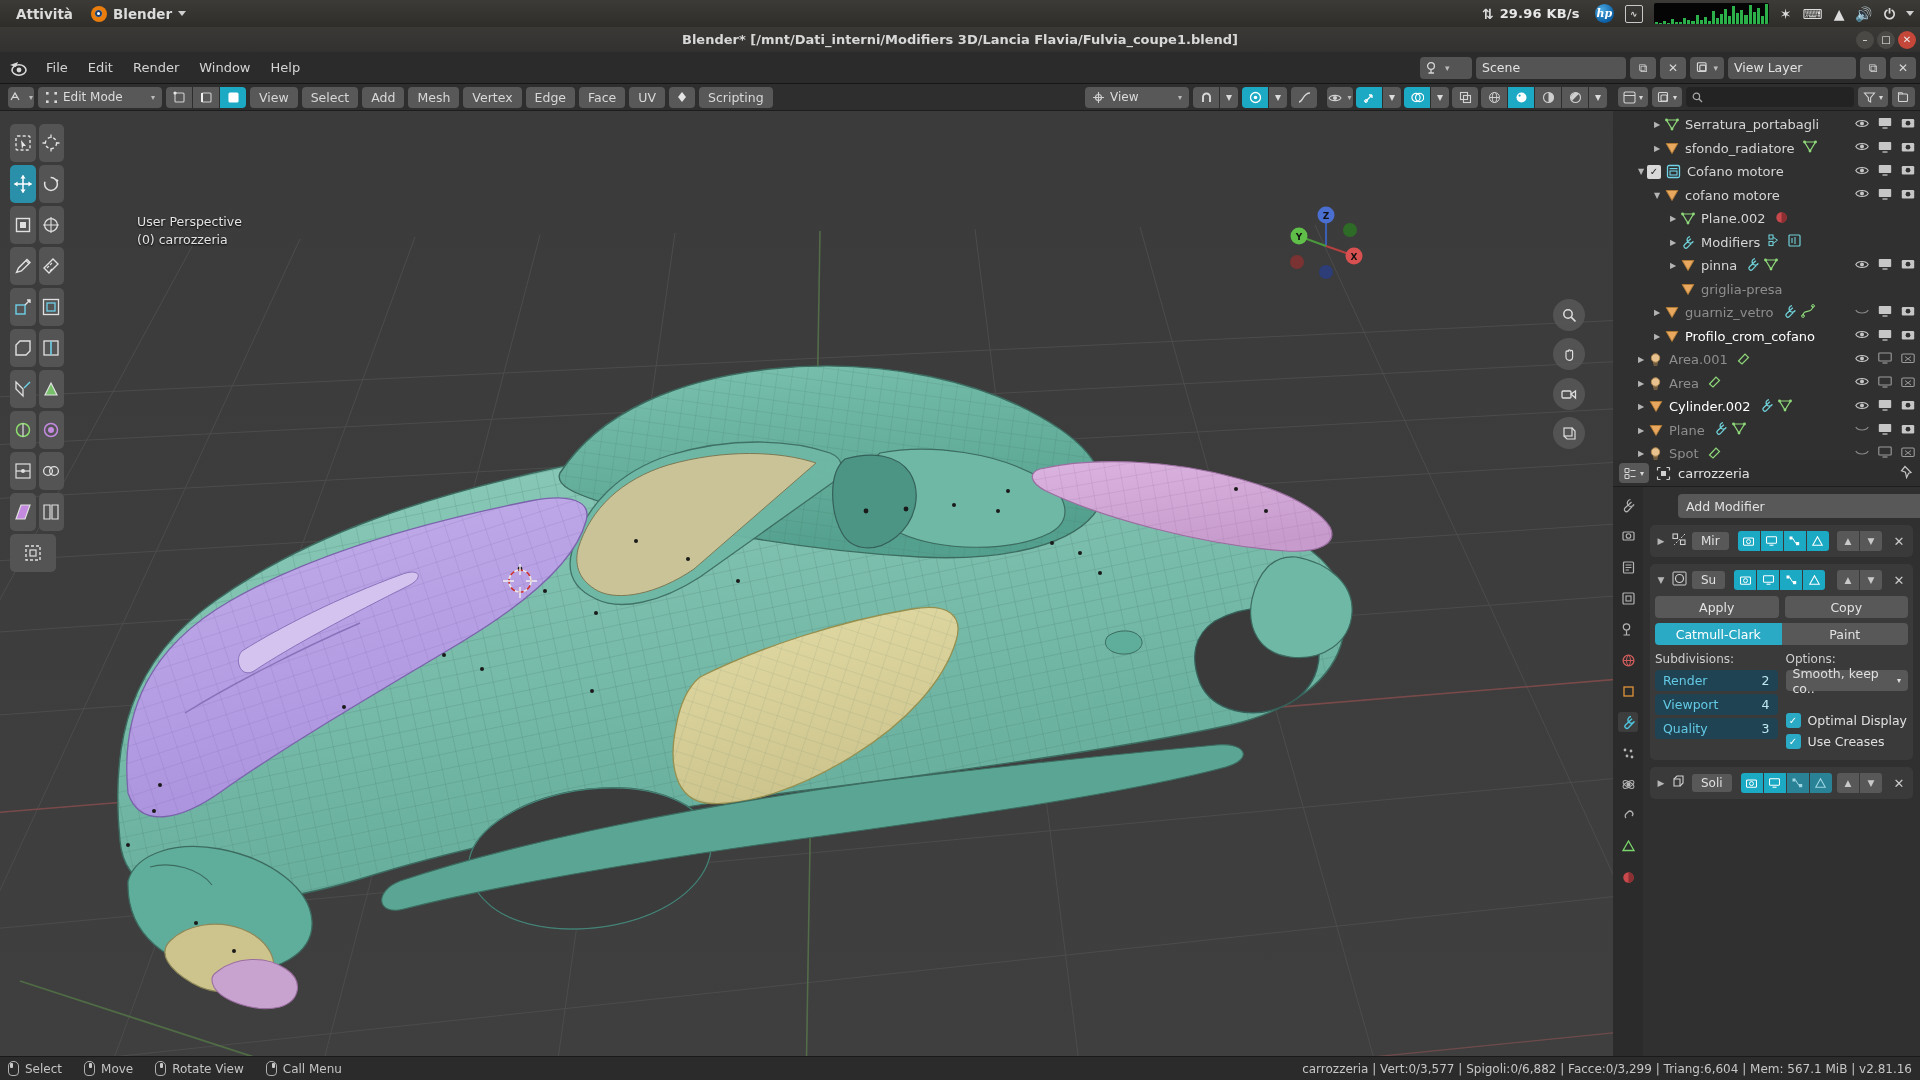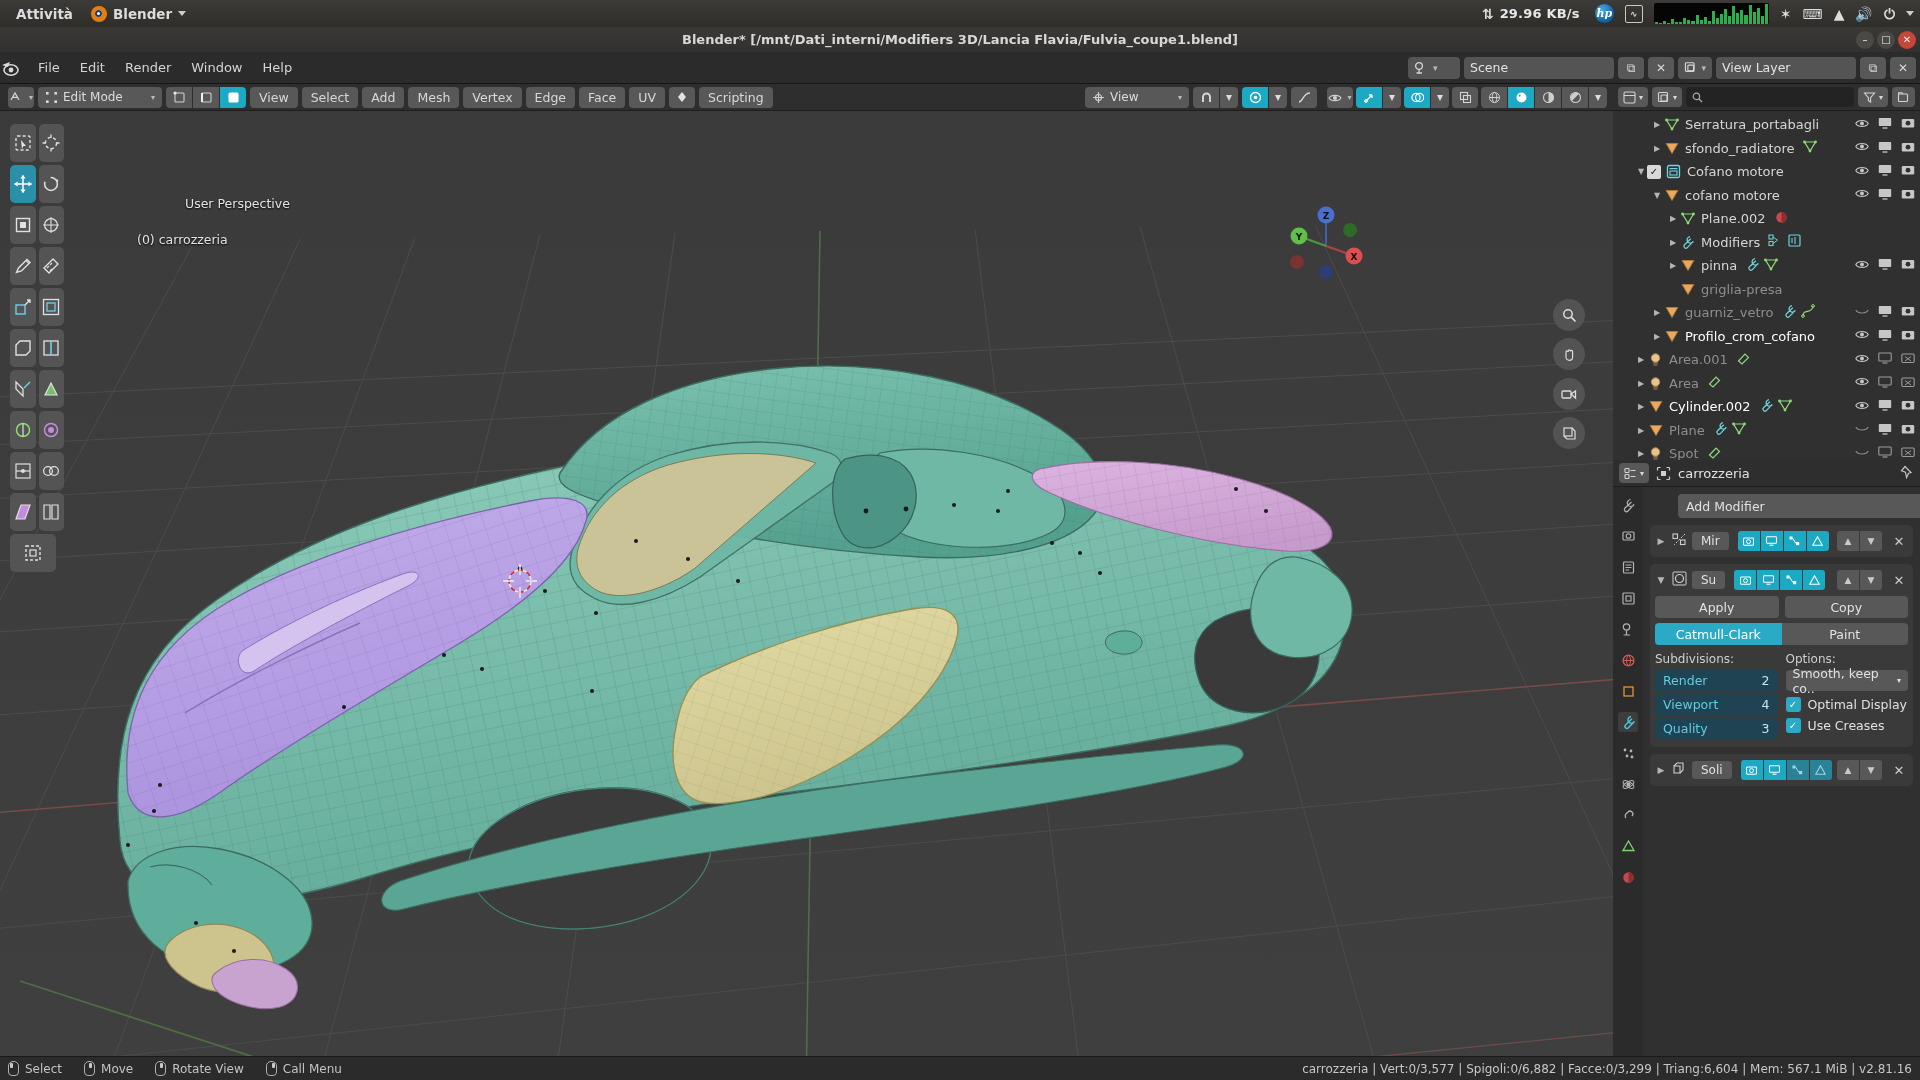--- a/index.html
+++ b/index.html
@@ -48,21 +48,21 @@
     display:flex; align-items:center; justify-content:center;
   }
   #win-titlebar .wt-text { font-size:13px; color:#d8d8d8; font-weight:bold; }
   #win-titlebar .wt-btns { position:absolute; right:4px; display:flex; gap:3px; align-items:center;}
   .wbtn { width:18px;height:18px;border-radius:50%;display:flex;align-items:center;justify-content:center;
           font-size:10px;color:#eee; }
   .wbtn.min{background:#4a4946;} .wbtn.max{background:#4a4946;} .wbtn.cls{background:#c4473a;}
   
   #topbar {
     position:absolute; left:0; top:52px; width:1920px; height:32px;
-    background:#2b2b2b; display:flex; align-items:center; padding-left:0;
+    background:#2b2b2b; display:flex; align-items:center; padding-left:8px;
     border-bottom:1px solid #161616;
   }
   .blender-icon { width:20px;height:20px;margin-right:8px; position:relative;}
   .menu-item { font-size:13px;color:#d4d4d4;padding:3px 10px; border-radius:3px; }
   .ws-tabs { display:flex; align-items:flex-end; margin-left:16px; gap:2px; height:100%; }
   .ws-tab {
     font-size:13px;color:#d2d2d2; padding:5px 11px 6px 11px;
     background:#3d3d3d; border-radius:5px 5px 0 0; line-height:1.1;
     align-self:flex-end; margin-bottom:0;
   }
@@ -148,21 +148,21 @@
   .seg div { flex:1;height:22px;display:flex;align-items:center;justify-content:center;font-size:12.5px;color:#e2e2e2;background:#585858;}
   .seg div:first-child{border-radius:4px 0 0 4px;} .seg div:last-child{border-radius:0 4px 4px 0;}
   .seg div.on { background:#2aaac4; color:#fff;}
   .cols { display:flex; gap:8px; margin-top:7px;}
   .col { flex:1; }
   .col-title { font-size:12px;color:#cfcfcf; margin-bottom:4px;}
   .numfield { height:21px;background:#1f4352;border-radius:4px;display:flex;align-items:center;
      justify-content:space-between;padding:0 8px;margin-bottom:3px;color:#63c9e5;font-size:12.5px;}
   .numfield .v { color:#bfe8f3;}
   .drop-sm { height:21px;background:#585858;border-radius:4px;display:flex;align-items:center;
-     justify-content:space-between;padding:0 7px;color:#e0e0e0;font-size:12.5px;margin-bottom:6px;}
+     justify-content:space-between;padding:0 7px;color:#e0e0e0;font-size:12.5px;margin-bottom:22px;}
   .chk-row { display:flex;align-items:center;gap:7px;margin-bottom:6px;font-size:12.5px;color:#e0e0e0;}
   .chk { width:15px;height:15px;background:#2aaac4;border-radius:3px;display:flex;align-items:center;justify-content:center;color:#fff;font-size:10px;}
   
   #statusbar { position:absolute;left:0;bottom:0;width:1920px;height:24px;background:#2b2b2b;
      display:flex;align-items:center;font-size:12px;color:#c4c4c4;padding:0 8px; border-top:1px solid #1a1a1a;}
   .sb-item { display:flex;align-items:center;gap:6px;margin-right:22px;}
   .mouse-ico { width:11px;height:15px;border:1.3px solid #b0b0b0;border-radius:5px 5px 4px 4px;position:relative;}
   .mouse-ico::after{content:'';position:absolute;width:3px;height:5px;top:1px;border-radius:1px;}
   .mouse-l::after{left:1px;background:#c9c9c9;}
   .mouse-m::after{left:3.5px;background:#c9c9c9;}
@@ -268,21 +268,21 @@
     </span>
     <span class="tb-icobtn">⧉</span>
     <span class="tb-icobtn">✕</span>
     <span class="tb-field" style="width:34px;">
       <svg width="13" height="13" viewBox="0 0 13 13">
           <rect x="1.5" y="1.5" width="9" height="9" rx="1" fill="none" stroke="#d6d6d6" stroke-width="1.2"></rect>
           <rect x="4" y="4" width="6" height="6" rx="1" fill="none" stroke="#d6d6d6" stroke-width="1.2"></rect>
         </svg>
       <span style="font-size:9px;color:#bbb;">▾</span>
     </span>
-    <span class="tb-field" style="width:140px;align-items:center;">
+    <span class="tb-field" style="width:128px;align-items:center;">
       <span>View Layer</span>
     </span>
     <span class="tb-icobtn">⧉</span>
     <span class="tb-icobtn">✕</span>
   </span>
 </div>
 
 <div id="viewport">
 
   <div id="vp-header">
@@ -622,21 +622,21 @@
       </g>
 
       <g transform="translate(520,500)">
         <circle r="11" fill="none" stroke="#e8e8e8" stroke-width="1.6" stroke-dasharray="5 4"></circle>
         <circle r="11" fill="none" stroke="#d03030" stroke-width="1.6" stroke-dasharray="5 4" stroke-dashoffset="4.5"></circle>
         <path d="M-17 0 L-6 0 M6 0 L17 0 M0 -17 L0 -6 M0 6 L0 17" stroke="#f0f0f0" stroke-width="1.4"></path>
       </g>
     </g>
   </svg>
 
-  <div class="vp-overlay-txt" style="left:137px; top:112px;margin-left:48px;">User Perspective</div>
+  <div class="vp-overlay-txt" style="left:137px; top:130px;">User Perspective</div>
   <div class="vp-overlay-txt" style="left:137px; top:148px;">(0) carrozzeria</div>
 
   <div id="nav-gizmo">
     <svg width="78" height="78" viewBox="0 0 78 78">
       <line x1="39" y1="44" x2="39" y2="17" stroke="#3b5fb5" stroke-width="2"></line>
       <line x1="39" y1="44" x2="62" y2="52" stroke="#b54040" stroke-width="2"></line>
       <line x1="39" y1="44" x2="17" y2="36" stroke="#4a9a3c" stroke-width="2"></line>
       <circle cx="39" cy="13" r="8.5" fill="#4a6fd0"></circle>
       <text x="39" y="17" font-size="9" font-family="DejaVu Sans" fill="#111" text-anchor="middle" font-weight="bold">Z</text>
       <circle cx="67" cy="54" r="8.5" fill="#d85050"></circle>

